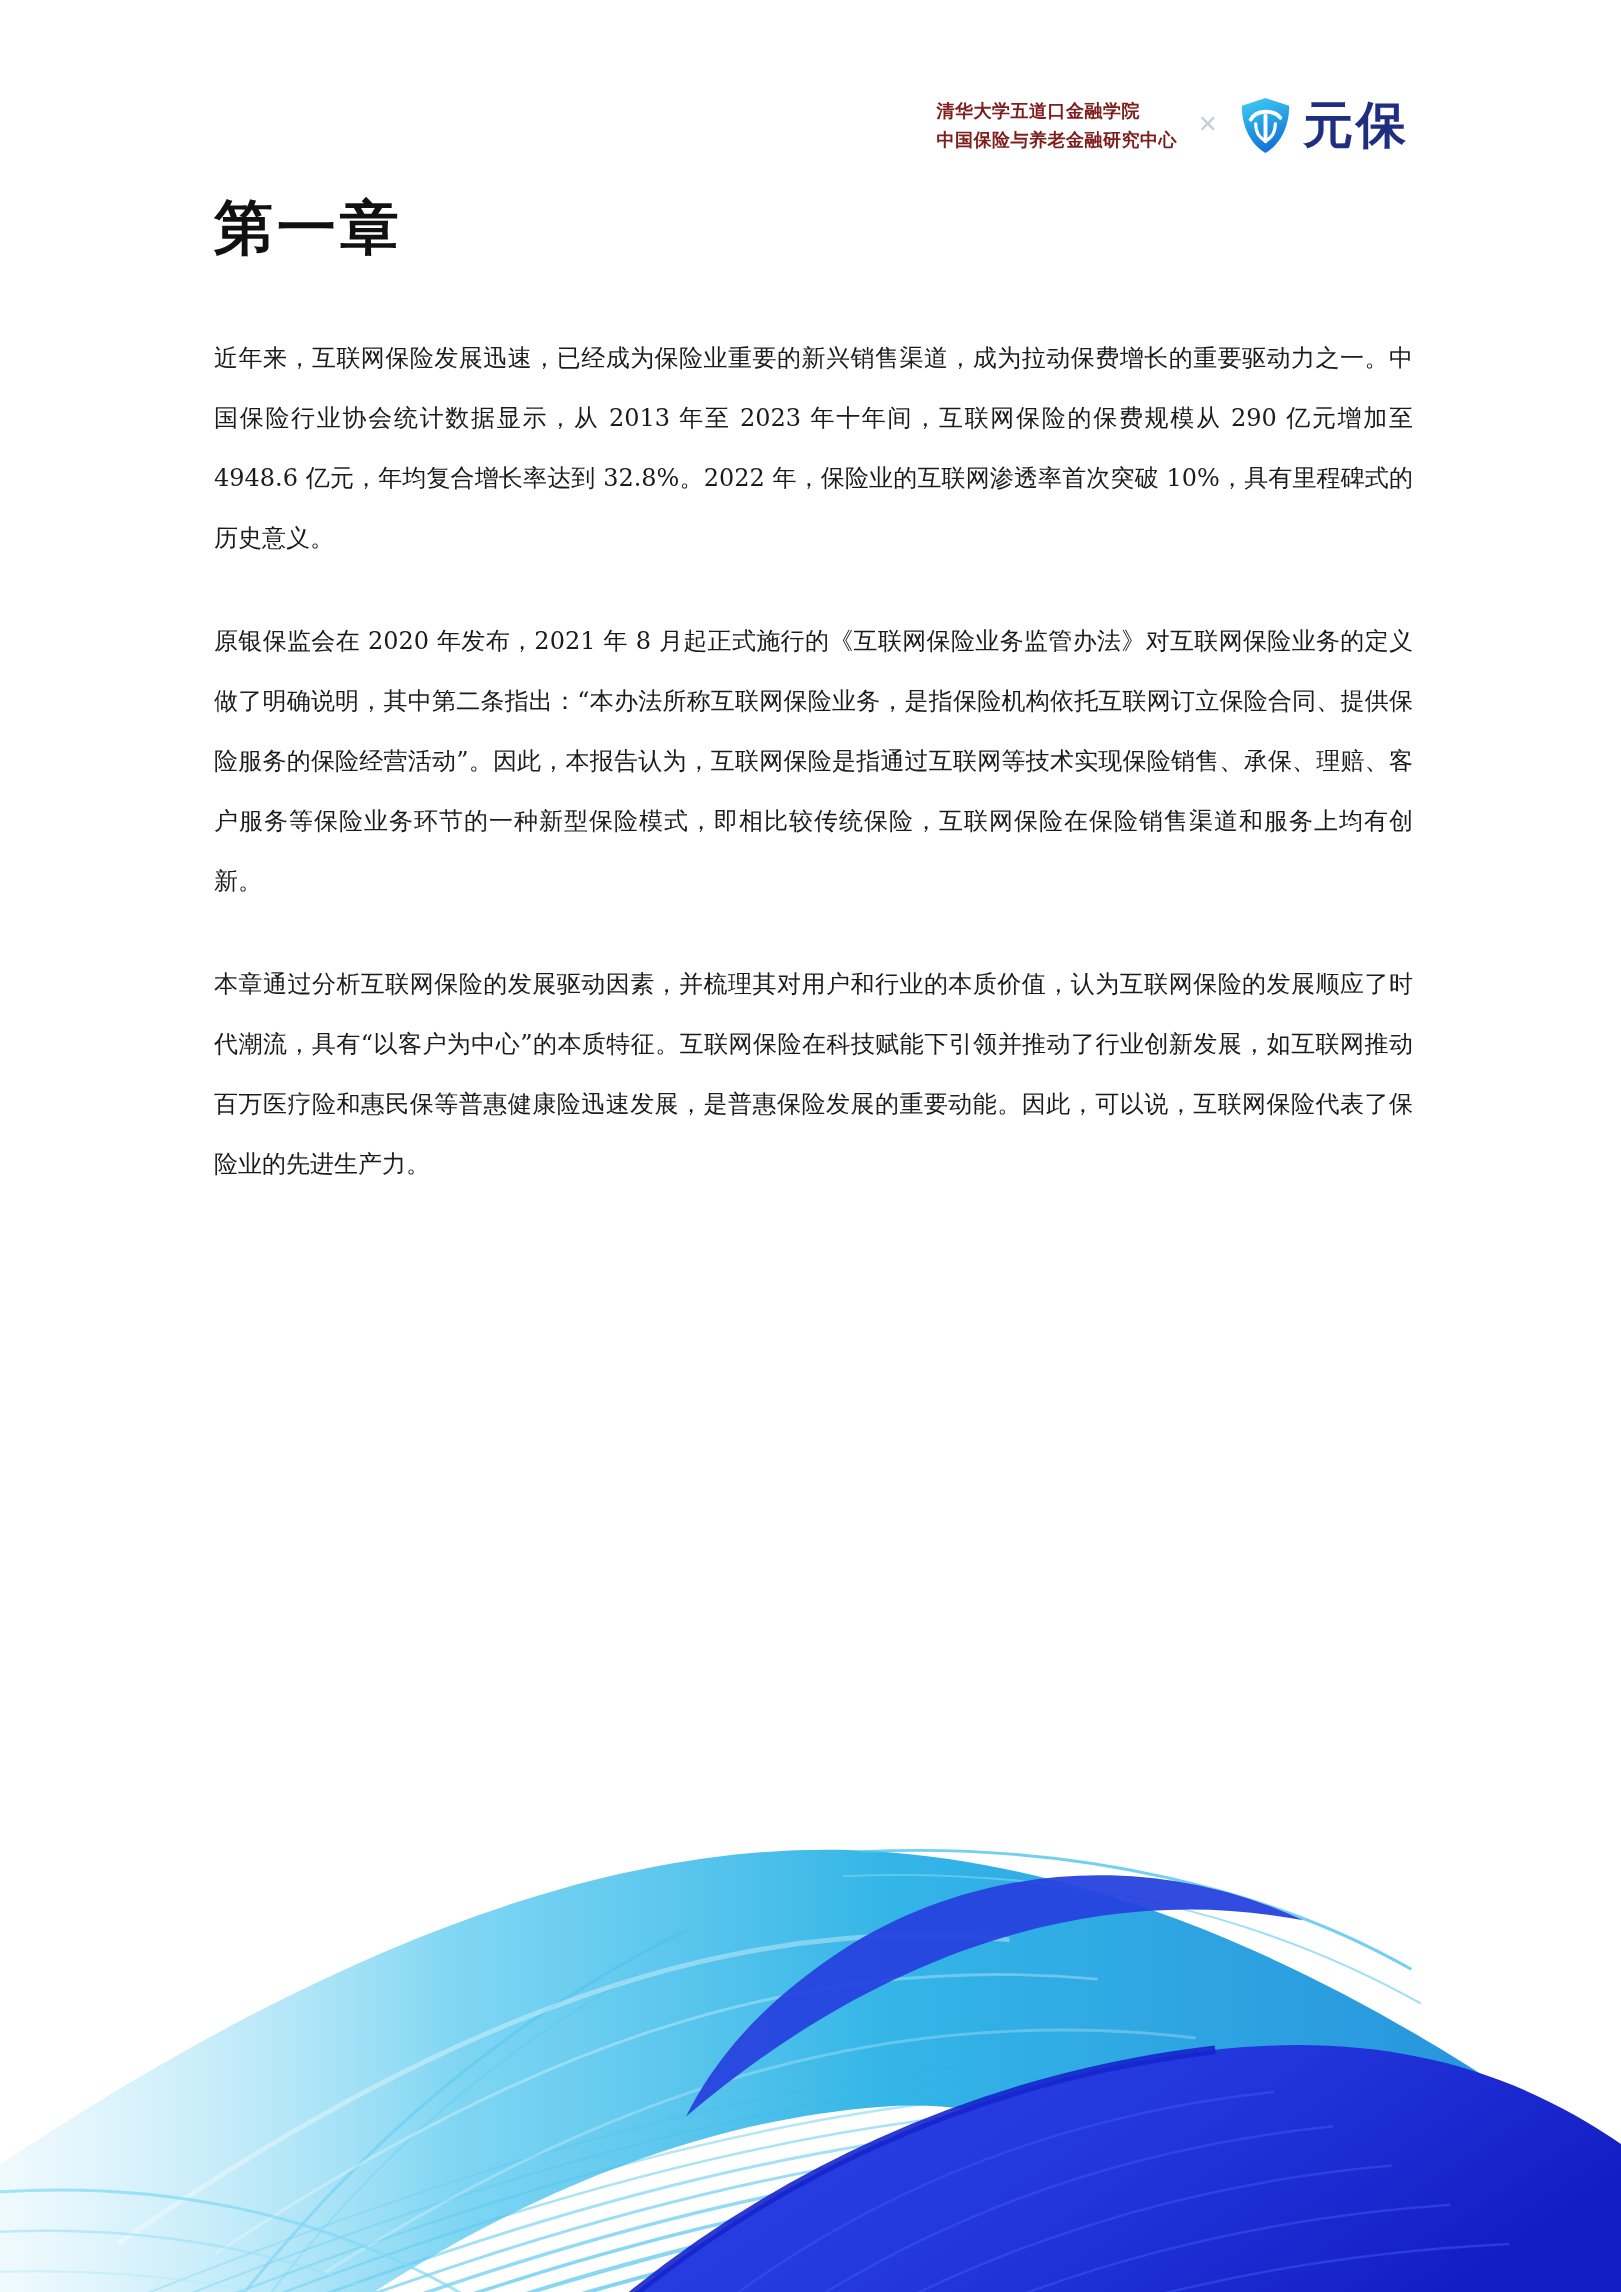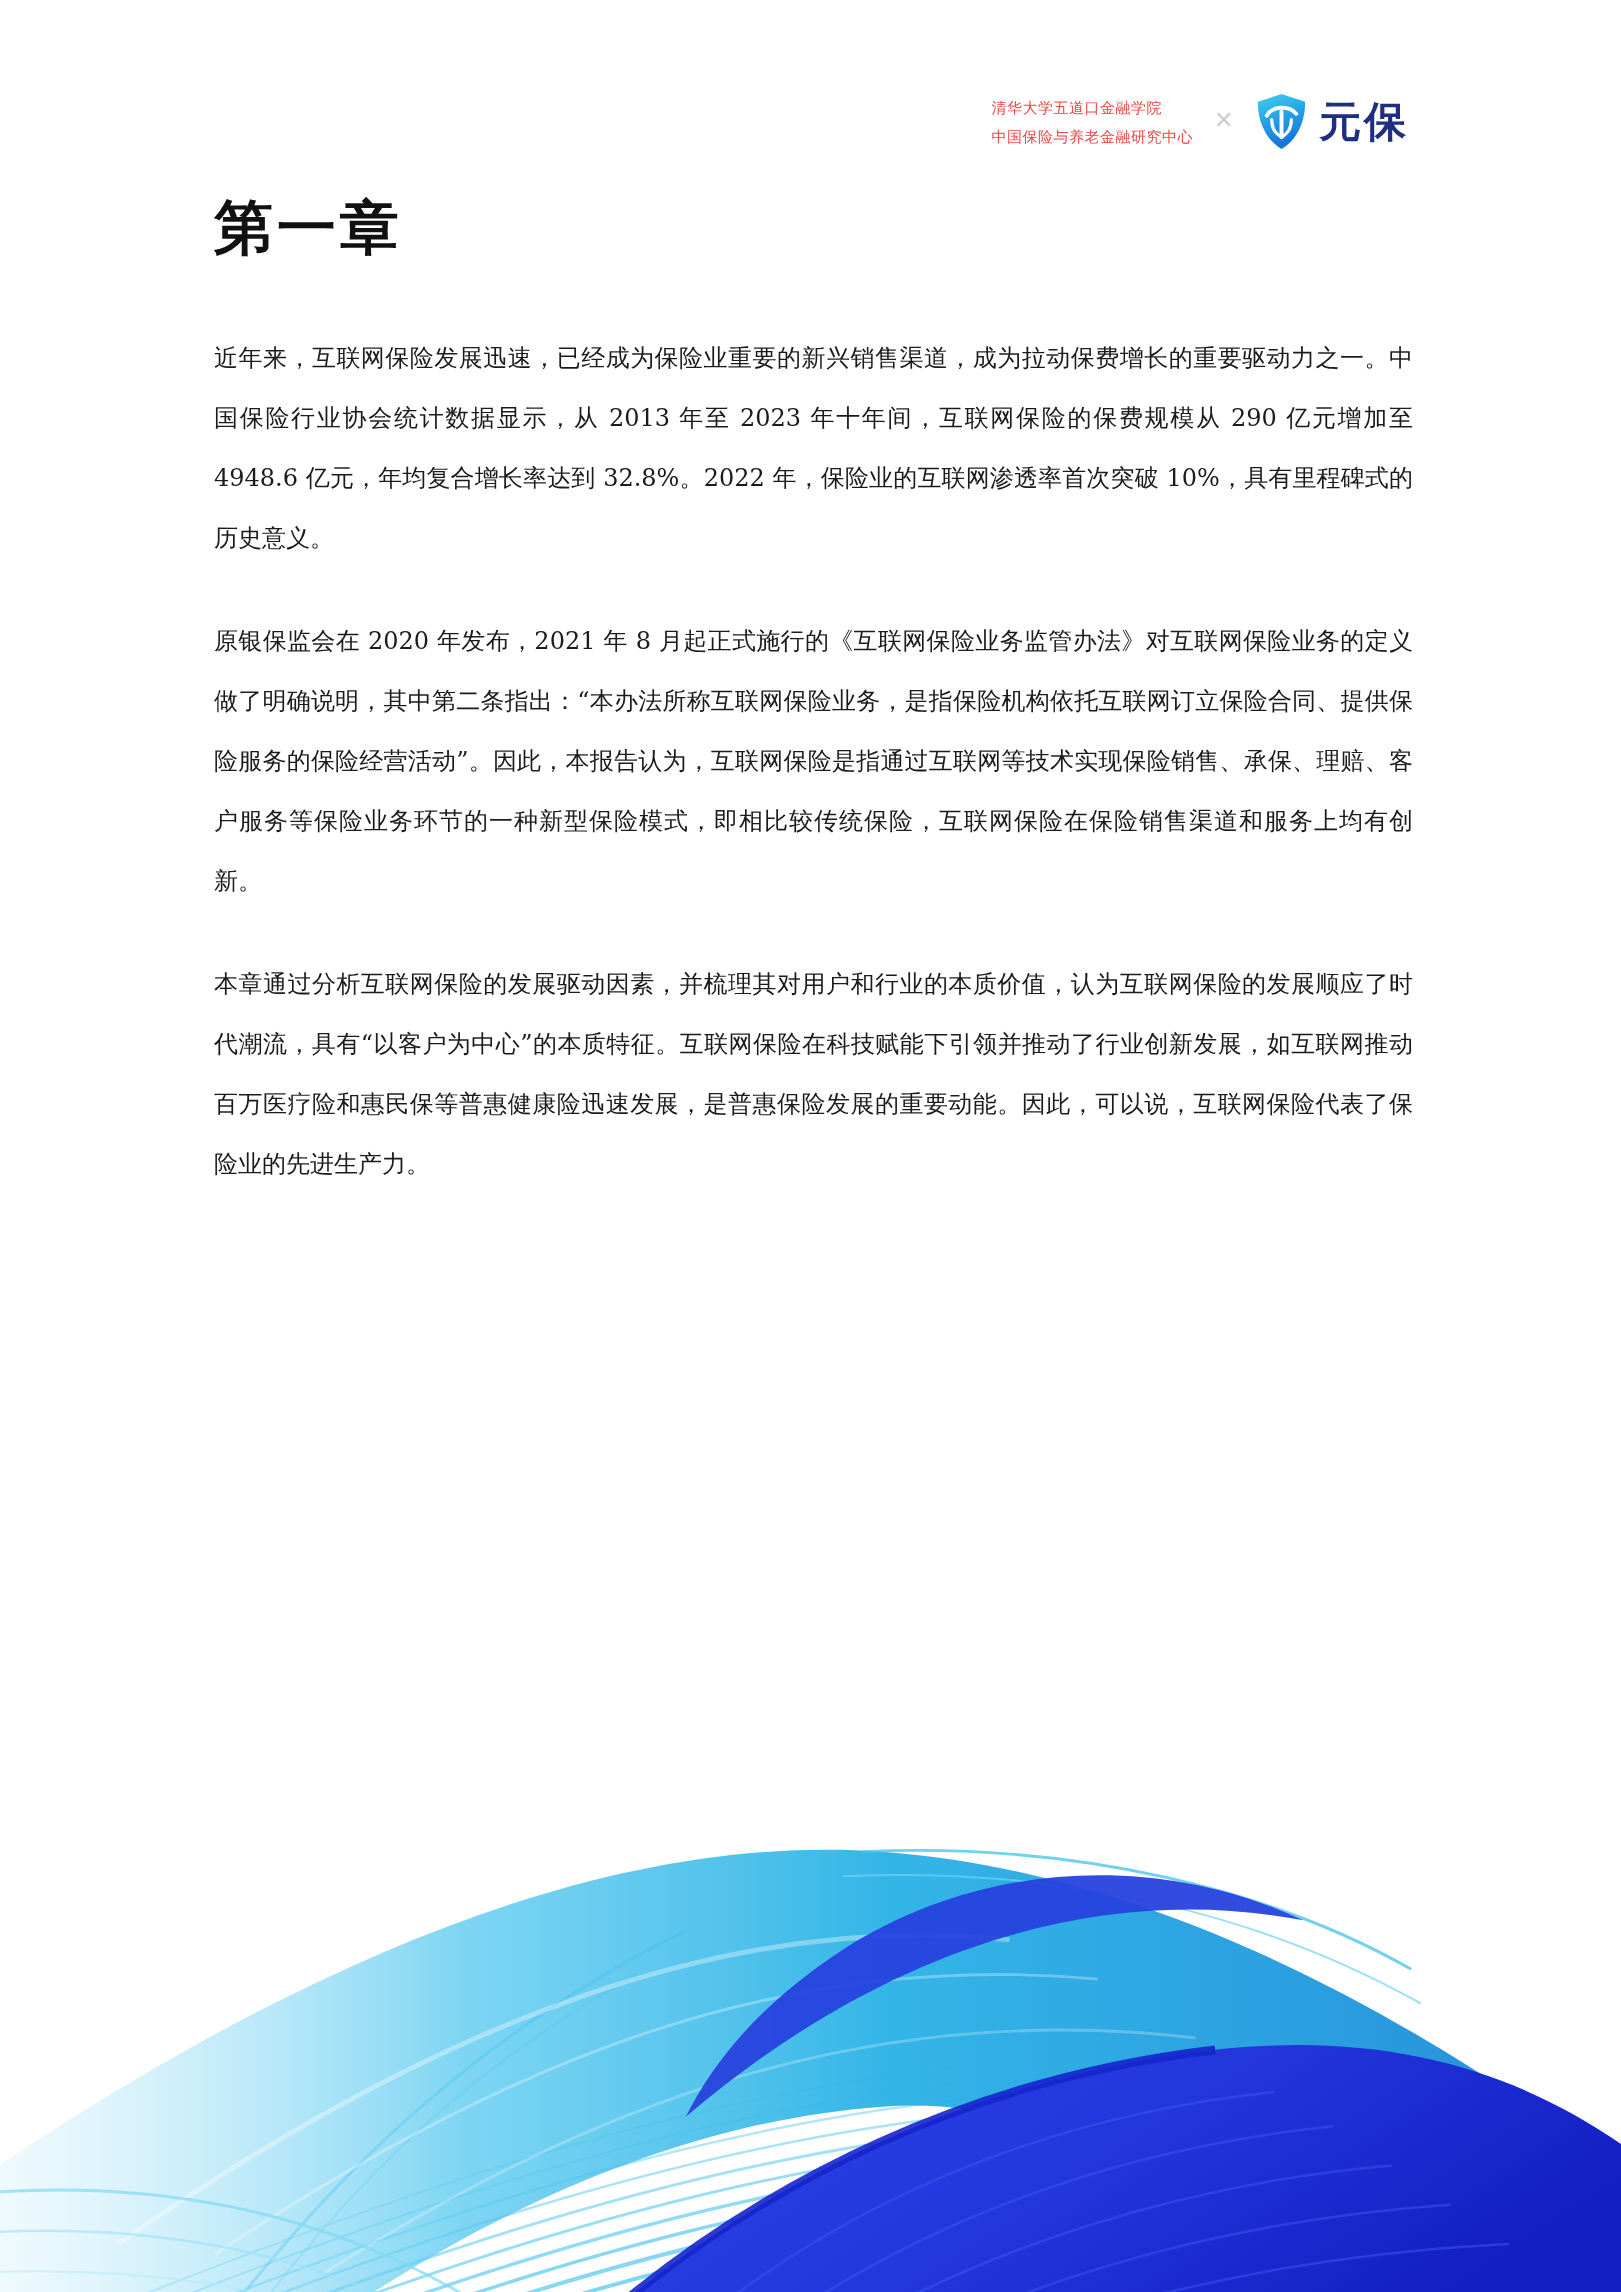--- a/index.html
+++ b/index.html
@@ -11,36 +11,36 @@
     font-family:"DejaVu Serif","Liberation Serif",serif;
   }
 
   
   .header{
     position:absolute;top:92px;right:212px;
     display:flex;align-items:center;gap:21.6px;
   }
   .org-block{
     text-align:left;
-    color:#ef4444;
+    color:#7f1d1d;
     font-family:"Liberation Sans","DejaVu Sans",sans-serif;
-    font-size:15px;line-height:29px;font-weight:400;
+    font-size:18px;line-height:29px;font-weight:700;
     letter-spacing:0.5px;
   }
   .header-sep{
     color:#c9cbd2;
     font-family:"Liberation Sans",sans-serif;
     font-size:31px;font-weight:300;
     transform:translateY(-2px);
   }
   .brand{display:flex;align-items:center;gap:9.8px;}
   .brand-text{
     color:#202e80;
     font-family:"Liberation Sans","DejaVu Sans",sans-serif;
-    font-size:42px;font-weight:800;letter-spacing:2.9px;text-align:right;
+    font-size:50px;font-weight:800;letter-spacing:2.9px;text-align:right;
   }
 
   
   .content{
     position:absolute;left:214px;right:208px;top:7px;
   }
   .chapter-label{
     margin-top:182px;
     font-size:59px;font-weight:bold;color:#111;
     letter-spacing:3.9px;

